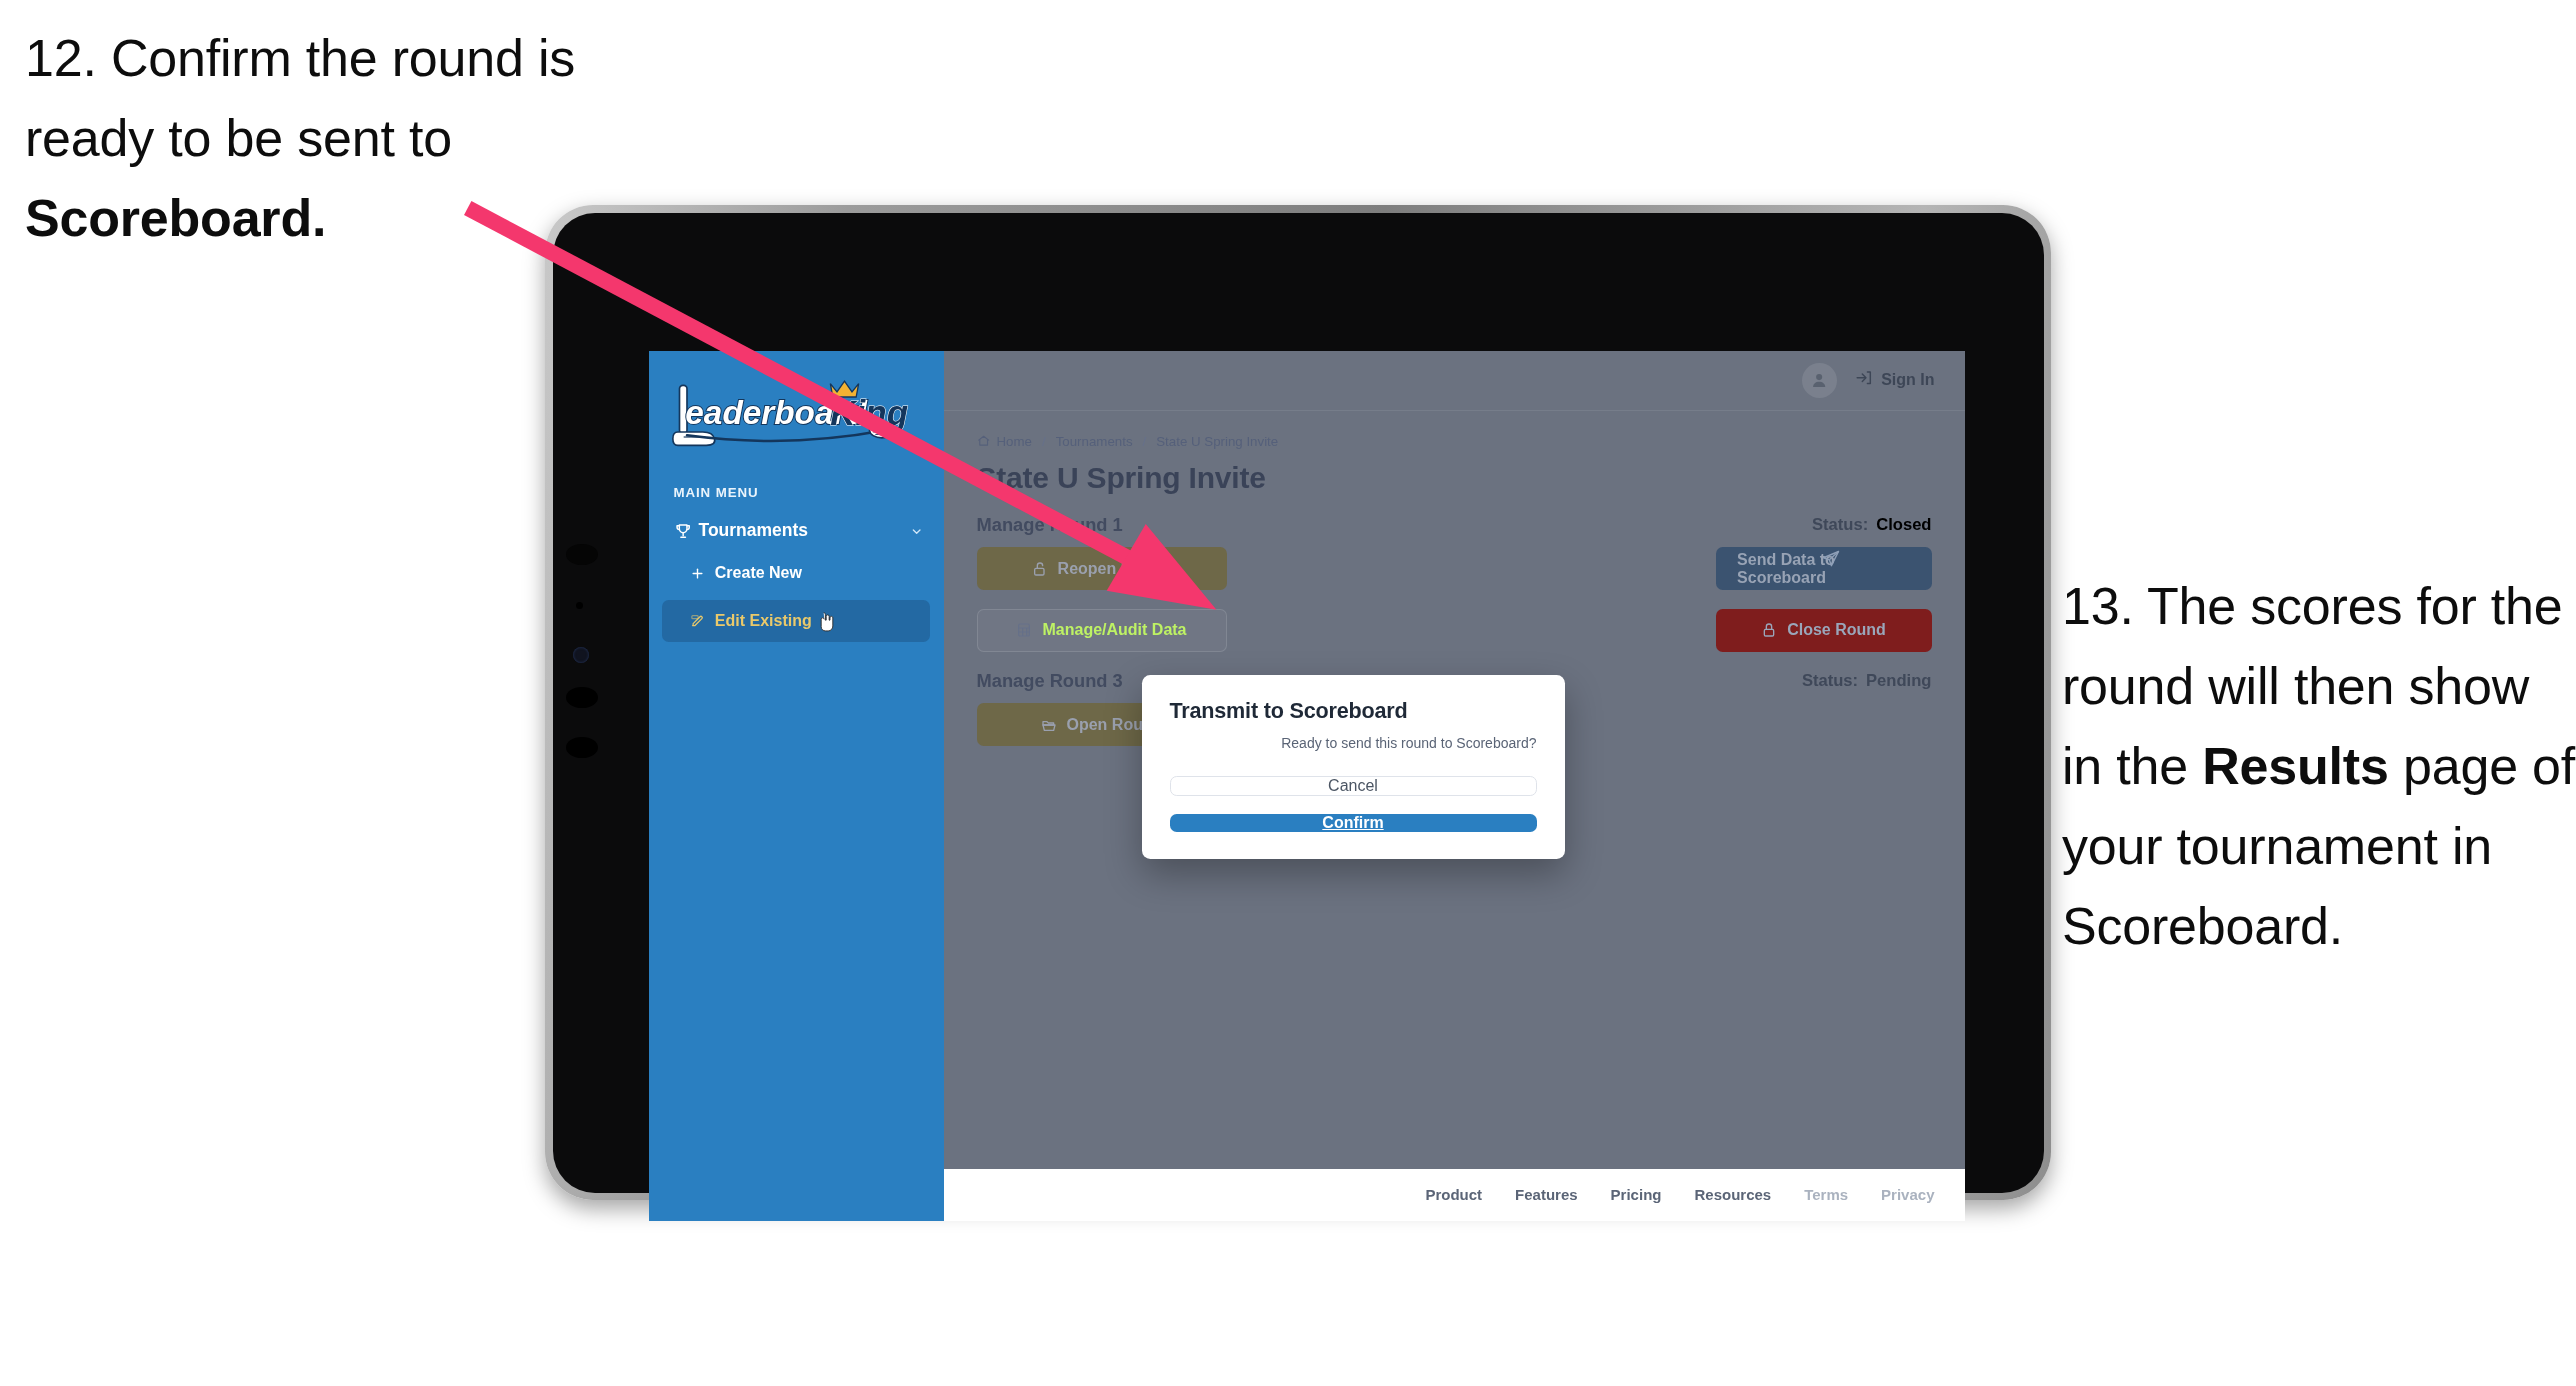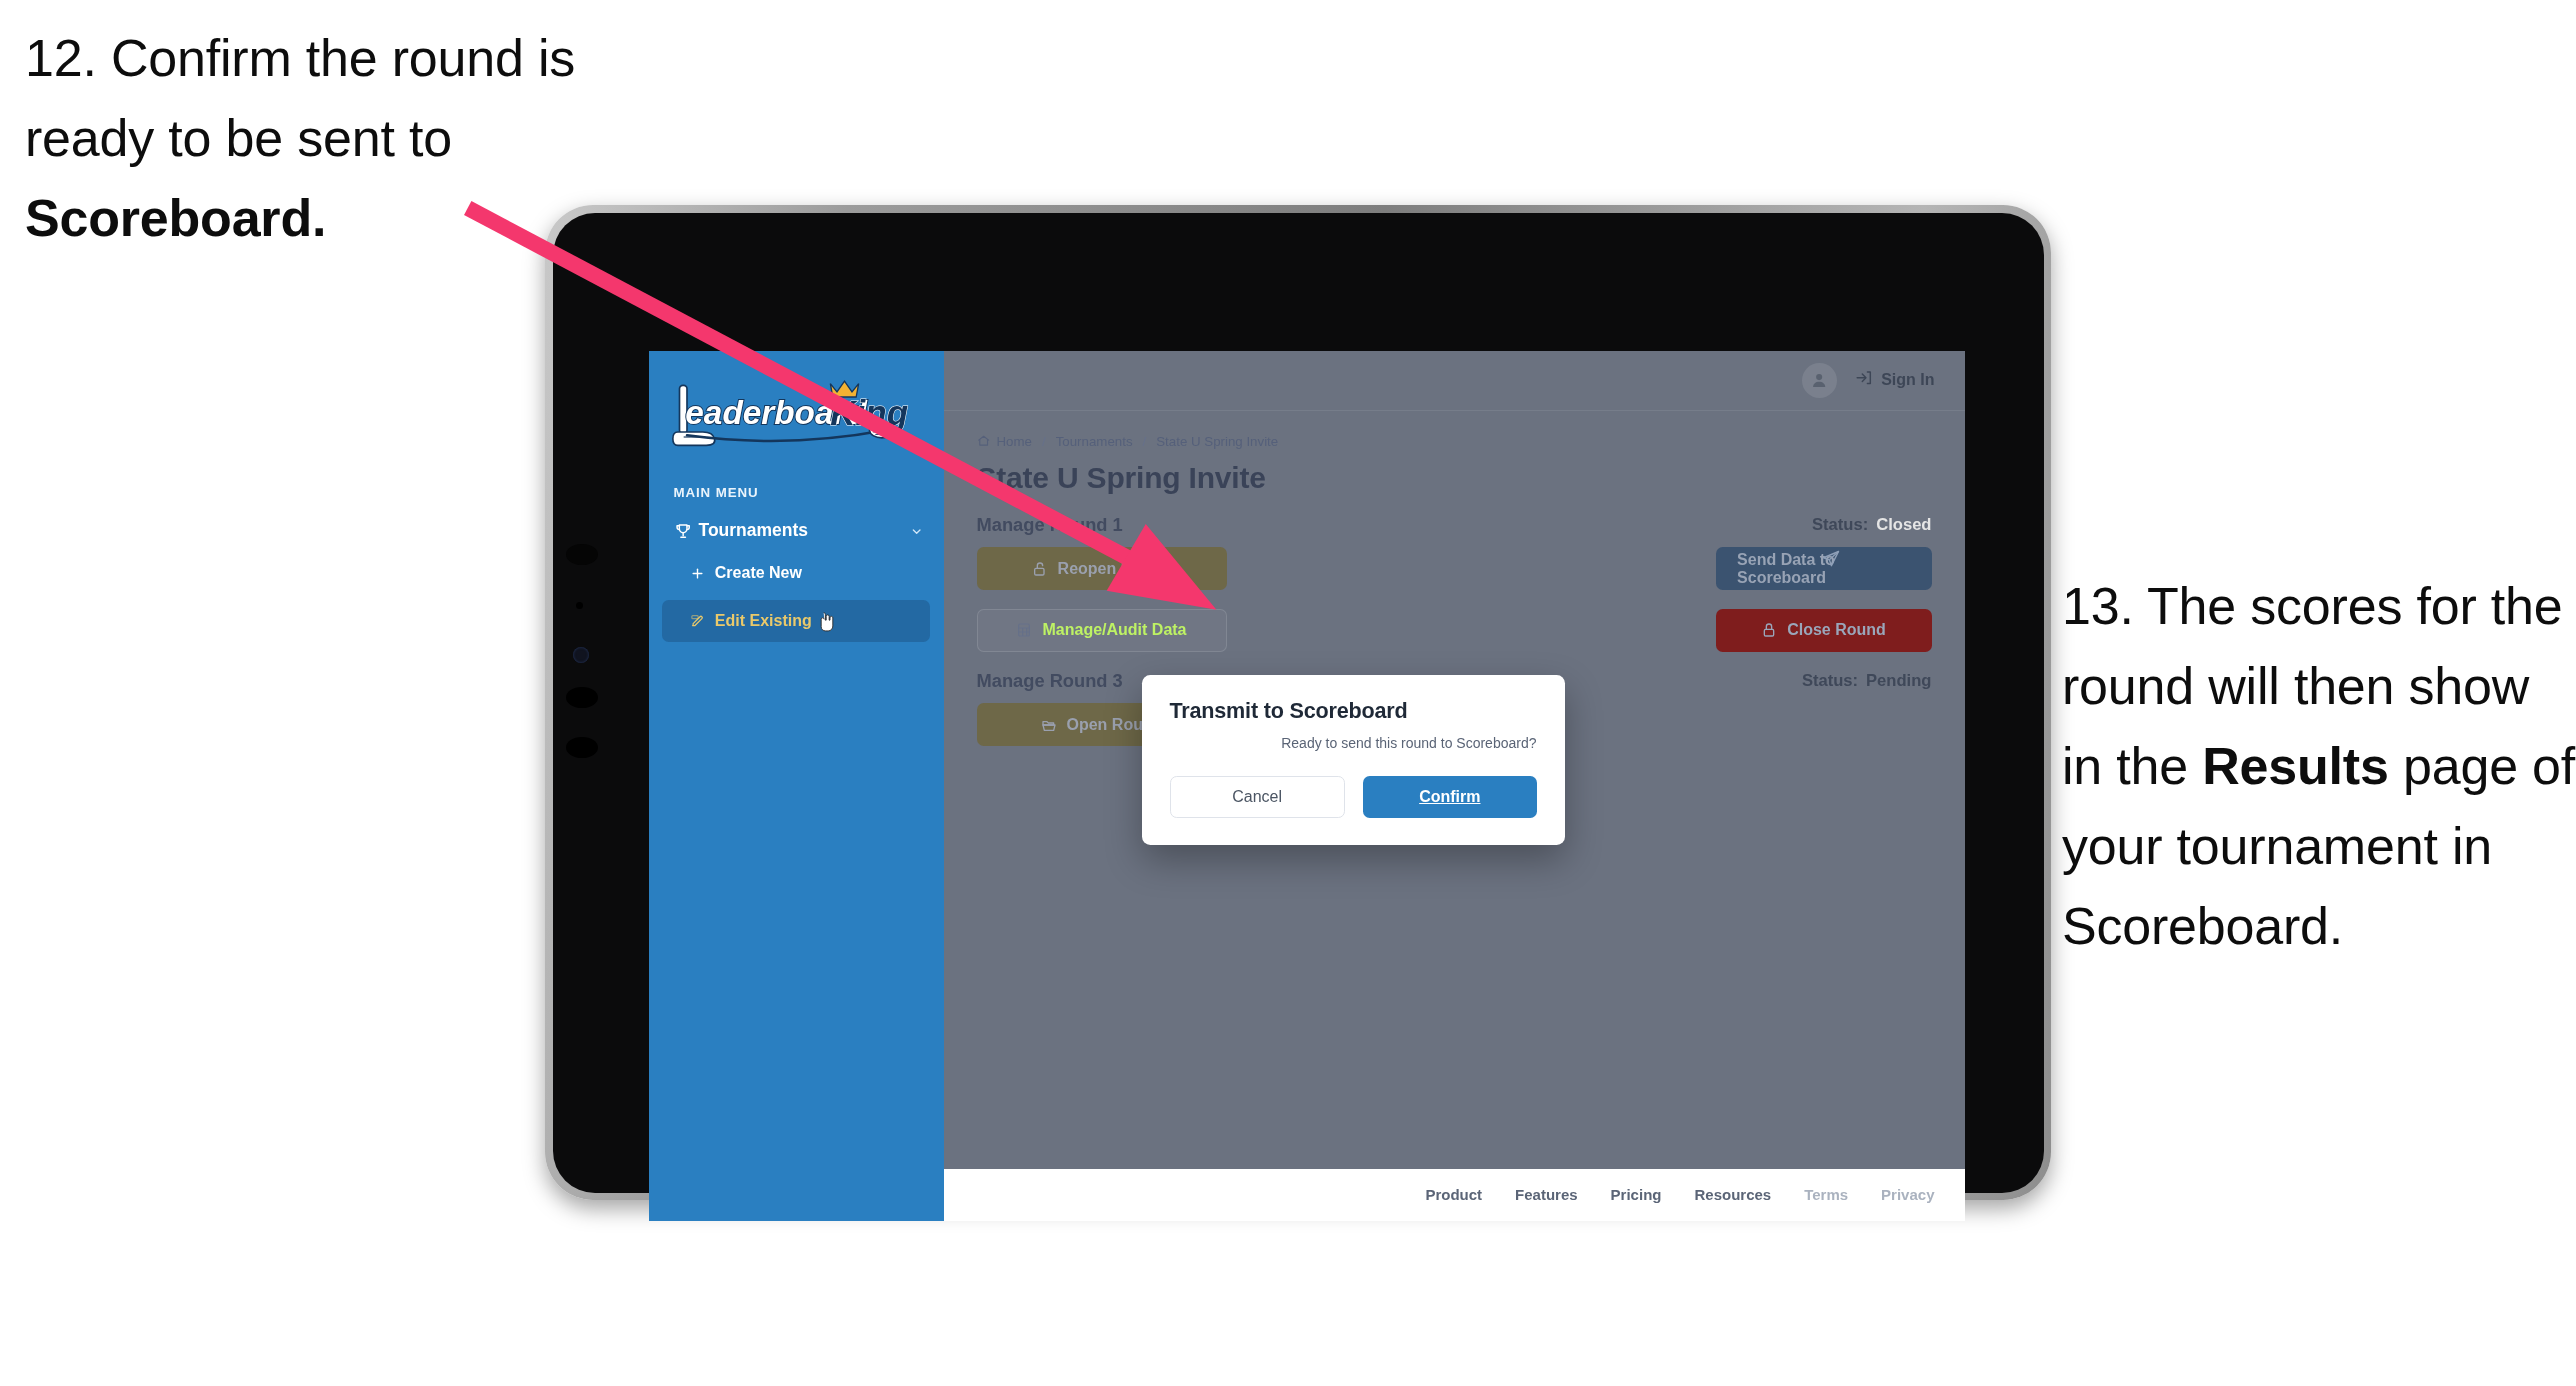--- a/index.html
+++ b/index.html
@@ -150,21 +150,21 @@
   #page-title {
     font-size: 30px; font-weight: 700; color: #3a4358;
     margin-top: 11.6px; letter-spacing: -0.2px;
   }
 
   .round-block { margin-top: 18.3px; }
   .round-head { display:flex; align-items:center; justify-content:space-between; }
   .round-label { font-size: 18.3px; font-weight: 700; color: #424b60; }
   .round-status { font-size: 16.6px; font-weight: 700; color: #3f4859; }
   .round-status .val { margin-left: 3.3px; }
-  .status-closed .val { color: #e5e5e5; }
+  .status-closed .val { color: #000000; }
   .status-open .val   { color: #9a7d3d; }
   .status-pending .val{ color: #3f4859; }
 
   .round-actions { display:flex; align-items:center; justify-content:space-between; margin-top: 11.6px; }
   .btn {
     display:flex; align-items:center; justify-content:center; gap: 10px;
     height: 43px; border-radius: 6.7px;
     font-size: 16px; font-weight: 700;
     padding: 0 21.6px;
   }
@@ -194,21 +194,21 @@
     left: 493px; top: 324px;
     width: 423px;
     background: #ffffff;
     border-radius: 8.3px;
     box-shadow: 0 15px 37px rgba(0,0,0,0.30);
     padding: 23px 28px 27px 28px;
     z-index: 20;
   }
   #modal-title { font-size: 21.6px; font-weight: 700; color: #1f2937; letter-spacing: -0.2px; }
   #modal-text { font-size: 14px; color: #5a6476; margin-top: 11.6px; text-align: right; }
-  #modal-actions { display:flex; gap: 18.3px; margin-top: 25px; }
+  #modal-actions { display:flex; gap: 18.3px; margin-top: 25px; flex-direction: column; }
   #modal-cancel {
     flex: 1 1 0; height: 42px; border-radius: 6.7px;
     background: #fff; border: 0.8px solid #dfe3ea; color: #4b5563;
     font-size: 16px; font-weight: 400;
     display:flex; align-items:center; justify-content:center;
     font-family: "Liberation Sans", sans-serif;
   }
   #modal-confirm {
     flex: 1 1 0; height: 42px; border-radius: 6.7px;
     background: #2a7fc1; border: none; color: #fff;

